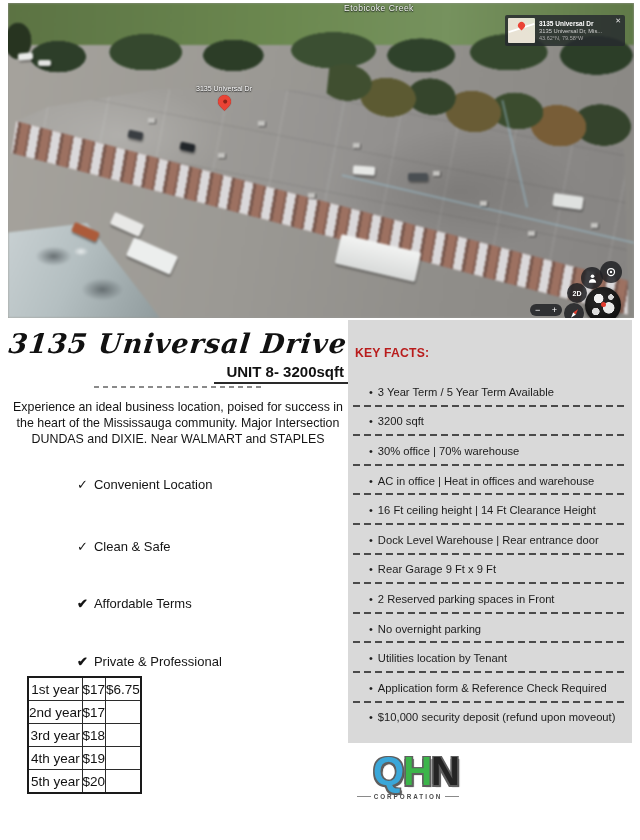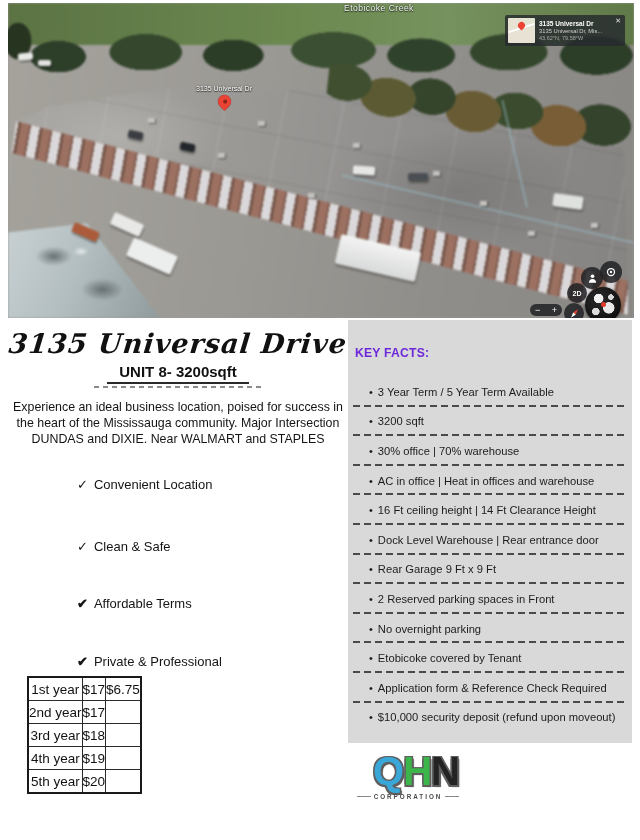--- a/index.html
+++ b/index.html
@@ -107,21 +107,21 @@
       radial-gradient(circle 4px at 30% 68%,#dcdcdc 90%,transparent 100%),
       radial-gradient(circle 3px at 72% 28%,#d5d5d5 90%,transparent 100%),
       radial-gradient(circle at 40% 35%,#2a2a2a,#0e0e0e 80%);
     box-shadow:0 1px 3px rgba(0,0,0,.5);}
   .globe::after{content:"";position:absolute;left:16px;top:15px;width:5px;height:5px;border-radius:50%;background:#e23b2e;}
 
   
   .title{position:absolute;left:0;top:328px;width:356px;text-align:center;
     font-family:"DejaVu Serif",serif;font-style:italic;font-weight:bold;font-size:27px;
     letter-spacing:1px;transform:skewX(-6deg);color:#111;}
-  .subtitle-wrap{position:absolute;left:0;top:363px;width:356px;text-align:center;}
+  .subtitle-wrap{position:absolute;left:0;top:363px;width:356px;text-align:right;}
   .subtitle{display:inline-block;font-size:15px;font-weight:bold;color:#111;
     border-bottom:2px solid #2a2a2a;padding:0 12px 2px 12px;}
   .sub-dash{width:168px;height:2px;margin:2px auto 0 auto;
     background:repeating-linear-gradient(90deg,#8a8a8a 0 5px,transparent 5px 9px);}
   .desc{position:absolute;left:10px;top:399px;width:336px;text-align:center;
     font-size:12.4px;line-height:16px;color:#141414;}
   .hl{position:absolute;left:77px;font-size:13px;color:#151515;white-space:nowrap;}
   .hl .chk{margin-right:6px;}
   .hl1{top:477px;}.hl2{top:539px;}.hl3{top:596px;font-weight:normal;}
   .hl3 .chk,.hl4 .chk{font-weight:bold;}
@@ -130,21 +130,21 @@
   .rate-table{position:absolute;left:27px;top:676px;border-collapse:collapse;
     font-size:13.5px;color:#111;background:#fff;}
   .rate-table th,.rate-table td{border:1.5px solid #2b2b2b;text-align:center;padding:0;}
   .rate-table th{font-weight:bold;height:40px;line-height:17px;font-size:13.5px;}
   .rate-table td{height:22px;}
   .rate-table .c1{width:119px;}.rate-table .c2{width:92px;}.rate-table .c3{width:100px;}
   .rate-table{border:2px solid #1a1a1a;}
 
   
   .kf-panel{position:absolute;left:348px;top:320px;width:284px;height:423px;background:#d9d9d9;box-sizing:border-box;}
-  .kf-heading{padding:26px 0 0 7px;font-size:12.2px;font-weight:bold;color:#6d28d9;letter-spacing:.2px;}
+  .kf-heading{padding:26px 0 0 7px;font-size:12.2px;font-weight:bold;color:#b91c1c;letter-spacing:.2px;}
   .kf-list{margin-top:17px;}
   .kf-item{height:29.6px;display:flex;align-items:center;padding:0 8px 0 21px;box-sizing:border-box;
     font-size:11.2px;color:#1c1c1c;white-space:nowrap;
     background-image:repeating-linear-gradient(90deg,#4a4a4a 0 7px,transparent 7px 11px);
     background-size:calc(100% - 10px) 2px;background-position:5px bottom;background-repeat:no-repeat;}
   .kf-item.last{background-image:none;}
   .kf-bullet{margin-right:5px;font-size:11px;}
 
   
   .logo{position:absolute;left:357px;top:751px;width:102px;text-align:right;}
@@ -323,21 +323,21 @@
       <div class="kf-item">
           <span class="kf-bullet">•</span>
           <span>2 Reserved parking spaces in Front</span>
         </div>
       <div class="kf-item">
           <span class="kf-bullet">•</span>
           <span>No overnight parking</span>
         </div>
       <div class="kf-item">
           <span class="kf-bullet">•</span>
-          <span>Etobicoke covered by Tenant</span>
+          <span>Utilities location by Tenant</span>
         </div>
       <div class="kf-item">
           <span class="kf-bullet">•</span>
           <span>Application form &amp; Reference Check Required</span>
         </div>
       <div class="kf-item last">
           <span class="kf-bullet">•</span>
           <span>$10,000 security deposit (refund upon moveout)</span>
         </div>
     </div>

